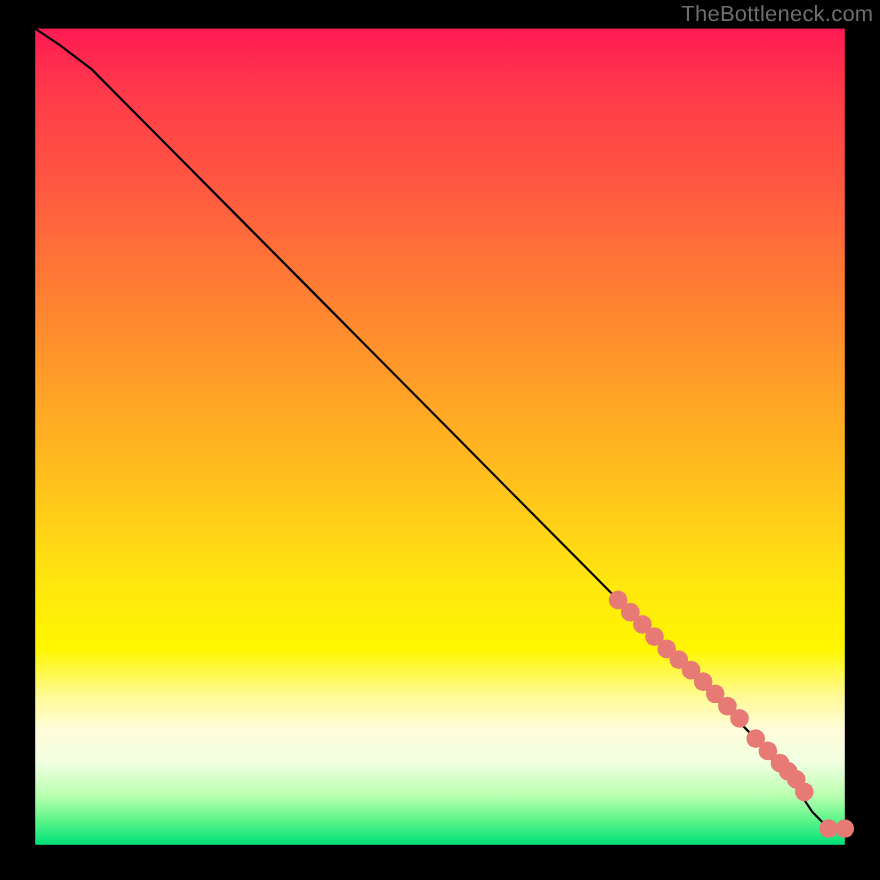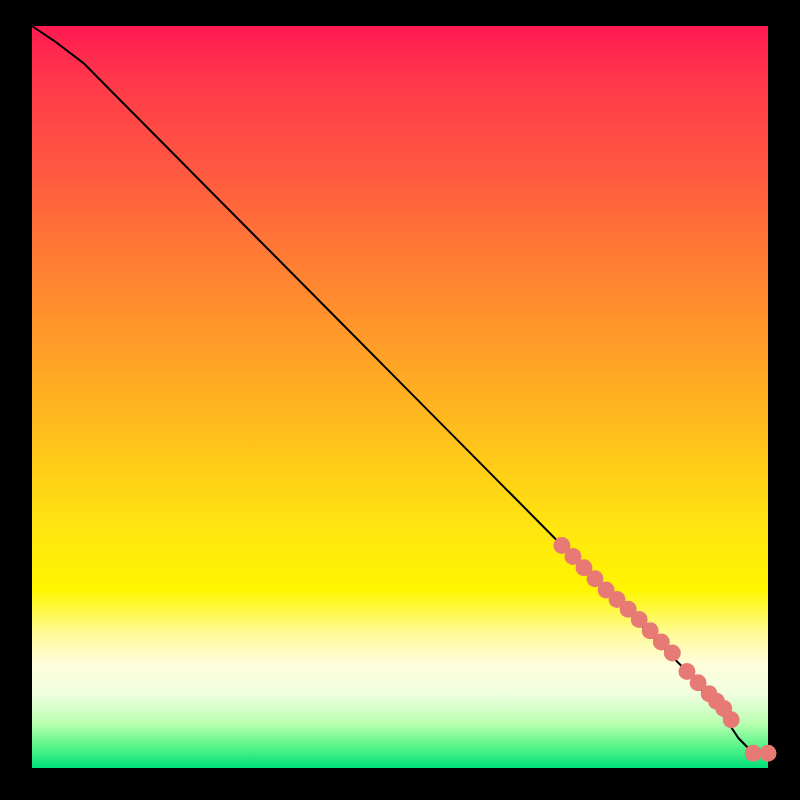--- a/index.html
+++ b/index.html
@@ -57,20 +57,21 @@
     top: 0;
     width: 736px;
     height: 742px;
     overflow: visible;
   }
 </style>
 </head>
 <body>
 
 <div class="frame">
+  <div class="attribution">TheBottleneck.com</div>
 
   <div class="plot-area">
     <svg class="curve" viewBox="0 0 736 742" preserveAspectRatio="none">
       <path id="main-line" fill="none" stroke="#000" stroke-width="2" stroke-linecap="round" d="M0.0 0.0 L22.1 14.8 L51.5 37.1 L88.3 74.2 L132.5 118.7 L184.0 170.7 L242.9 230.0 L309.1 296.8 L375.4 363.6 L441.6 430.4 L500.5 489.7 L552.0 541.7 L588.8 578.8 L618.2 608.4 L640.3 630.7 L662.4 653.0 L677.1 675.2 L691.8 690.1 L706.6 712.3 L721.3 727.2 L736.0 727.2"></path>
       <g id="markers">
           <circle cx="529.9" cy="519.4" r="8.5" fill="#e77a74" stroke="#d85f5a" stroke-width="0"></circle>
           <circle cx="541.0" cy="530.5" r="8.5" fill="#e77a74" stroke="#d85f5a" stroke-width="0"></circle>
           <circle cx="552.0" cy="541.7" r="8.5" fill="#e77a74" stroke="#d85f5a" stroke-width="0"></circle>
           <circle cx="563.0" cy="552.8" r="8.5" fill="#e77a74" stroke="#d85f5a" stroke-width="0"></circle>
           <circle cx="574.1" cy="563.9" r="8.5" fill="#e77a74" stroke="#d85f5a" stroke-width="0"></circle>

